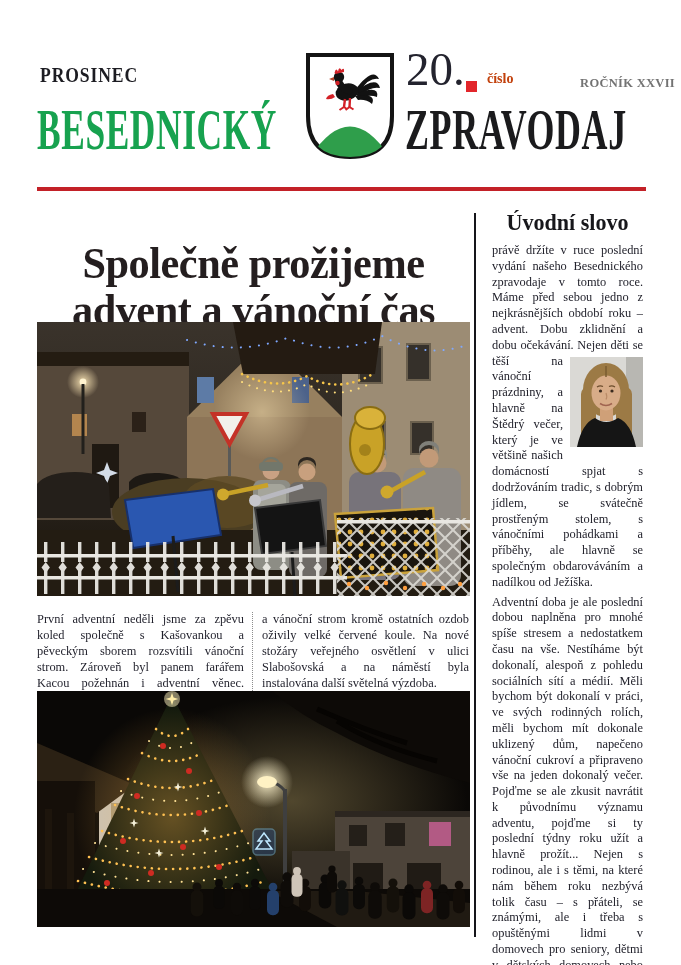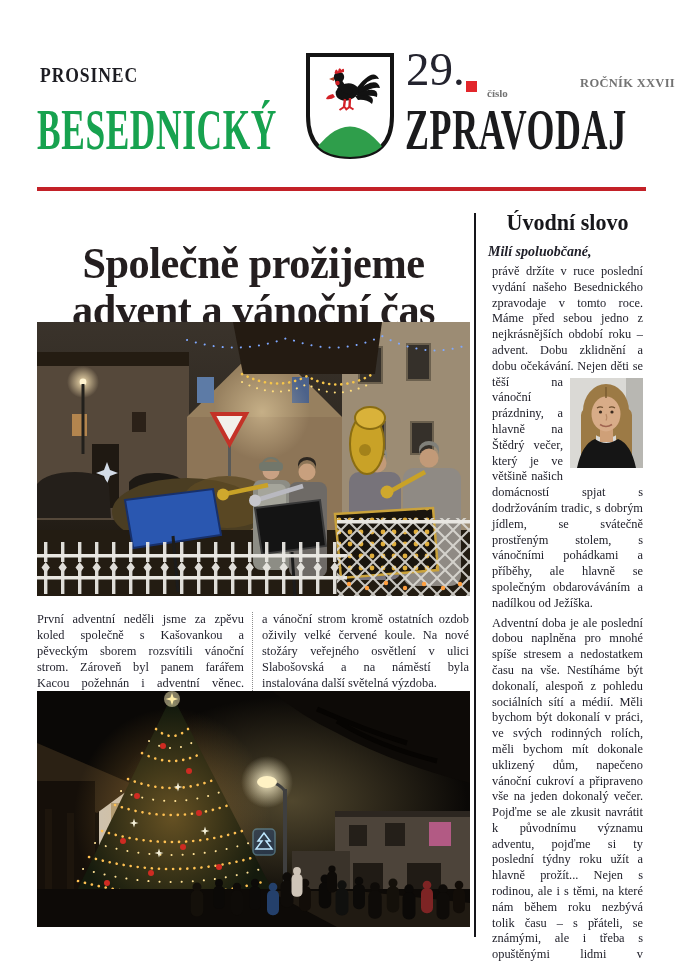--- a/index.html
+++ b/index.html
@@ -6,21 +6,21 @@
   .page{position:relative;width:681px;height:965px;background:#ffffff;overflow:hidden;
         font-family:"Liberation Serif",serif;color:#20202a;padding-left:27px;}
   
   .month{position:absolute;left:40px;top:64px;font-weight:bold;font-size:20px;color:#1c1c22;
          transform:scaleX(.88);transform-origin:left top;letter-spacing:1px;white-space:nowrap;}
   .year{position:absolute;left:176px;top:44px;font-size:55px;font-weight:400;color:#8f8f8f;
         letter-spacing:3px;white-space:nowrap;}
   .arms{position:absolute;left:303px;top:50px;}
   .issue-num{position:absolute;left:406px;top:42px;font-size:47px;font-weight:400;color:#23232e;white-space:nowrap;}
   .red-square{position:absolute;left:466px;top:81px;width:11px;height:11px;}
-  .issue-label{position:absolute;left:487px;top:87px;font-weight:bold;font-size:11px;color:#737373;white-space:nowrap;}
+  .issue-label{position:absolute;left:487px;top:71px;font-weight:bold;font-size:14px;color:#c2410c;white-space:nowrap;}
   .volume{position:absolute;right:33px;top:76px;font-weight:bold;font-size:12.5px;color:#737373;
           letter-spacing:.3px;white-space:nowrap;}
   .title-green{position:absolute;left:37px;top:100px;font-weight:bold;font-size:57px;line-height:60px;
                transform:scaleX(.62);transform-origin:left top;letter-spacing:1px;white-space:nowrap;}
   .title-black{position:absolute;left:405px;top:100px;font-weight:bold;font-size:57px;line-height:60px;color:#1b1b1d;
                transform:scaleX(.63);transform-origin:left top;letter-spacing:1px;white-space:nowrap;}
   .red-rule{position:absolute;left:37px;top:187px;width:609px;height:4px;}
   
   .headline{position:absolute;left:37px;top:210px;width:433px;text-align:center;
             font-weight:bold;font-size:45px;line-height:47px;color:#241e1f;
@@ -67,21 +67,21 @@
       <circle cx="36" cy="27" r="5.2" fill="#121212"></circle>
       <path d="M31.5 23 q1.5 -6 3.5 -1.5 q1 -5.5 3.5 -1.5 q3 -3.5 2.5 2 l-8.5 2 z" fill="#d32127"></path>
       <path d="M31 27 l-5 2 5 2 z" fill="#b8452a"></path>
       <circle cx="34.5" cy="33" r="2.2" fill="#d32127"></circle>
       <path d="M30 44 q-6 1 -7 5 q5 1 9 -2 z" fill="#d32127"></path>
       <path d="M42 49 L41 57 M47 48 L46.5 57" stroke="#d32127" stroke-width="2.4"></path>
       <path d="M41 57 l-4.5 3 M41 57 l3.5 2.5 M46.5 57 l-4 3 M46.5 57 l4 2.5" stroke="#d32127" stroke-width="2"></path>
     </g>
   </svg>
 
-  <div class="issue-num">29.</div>
+  <div class="issue-num">20.</div>
   <div class="red-square" style="background:#e2262b;"></div>
   <div class="issue-label">číslo</div>
   <div class="volume">ROČNÍK XXVII</div>
 
   <div class="title-green" style="color:#17a24f;">BESEDNICKÝ</div>
   <div class="title-black">ZPRAVODAJ</div>
 
   <div class="red-rule" style="background:#c32128;"></div>
 
   <h1 class="headline"><span>Společně prožijeme</span><br><span>advent a vánoční čas</span></h1>
@@ -332,21 +332,20 @@
       <use href="#person" transform="translate(260,180) scale(1.1)" fill="#cfc5b8"></use>
       <use href="#person" transform="translate(295,178) scale(1)" fill="#0d0a07"></use>
       <use href="#person" transform="translate(160,196) scale(1.25)" fill="#14100a"></use>
     </g>
   </svg>
 
   <div class="v-divider"></div>
 
   <aside class="aside">
     <h2>Úvodní slovo</h2>
-    <p class="salutation">Milí spoluobčané,</p>
     <p class="body"><span>právě držíte v ruce poslední vydání našeho Besednického zpravodaje v tomto roce. Máme před sebou jedno z nejkrásnějších období roku – advent. Dobu zklidnění a dobu očekávání. Nejen děti</span>
       <svg class="portrait" width="73" height="90" viewBox="0 0 73 90" preserveAspectRatio="none">
         <rect width="73" height="90" fill="#dad9d5"></rect>
         <rect x="56" width="17" height="90" fill="#b8b7b2"></rect>
         <ellipse cx="36" cy="33" rx="23" ry="27" fill="#9c7a45"></ellipse>
         <rect x="11" y="30" width="15" height="52" rx="7" fill="#9c7a45"></rect>
         <rect x="46" y="30" width="16" height="52" rx="7" fill="#9c7a45"></rect>
         <rect x="30" y="48" width="13" height="16" fill="#cfa078"></rect>
         <ellipse cx="36" cy="36" rx="14.5" ry="17.5" fill="#d8ac88"></ellipse>
         <path d="M36 9 L36 20" stroke="#7a5c30" stroke-width="1.5"></path>

